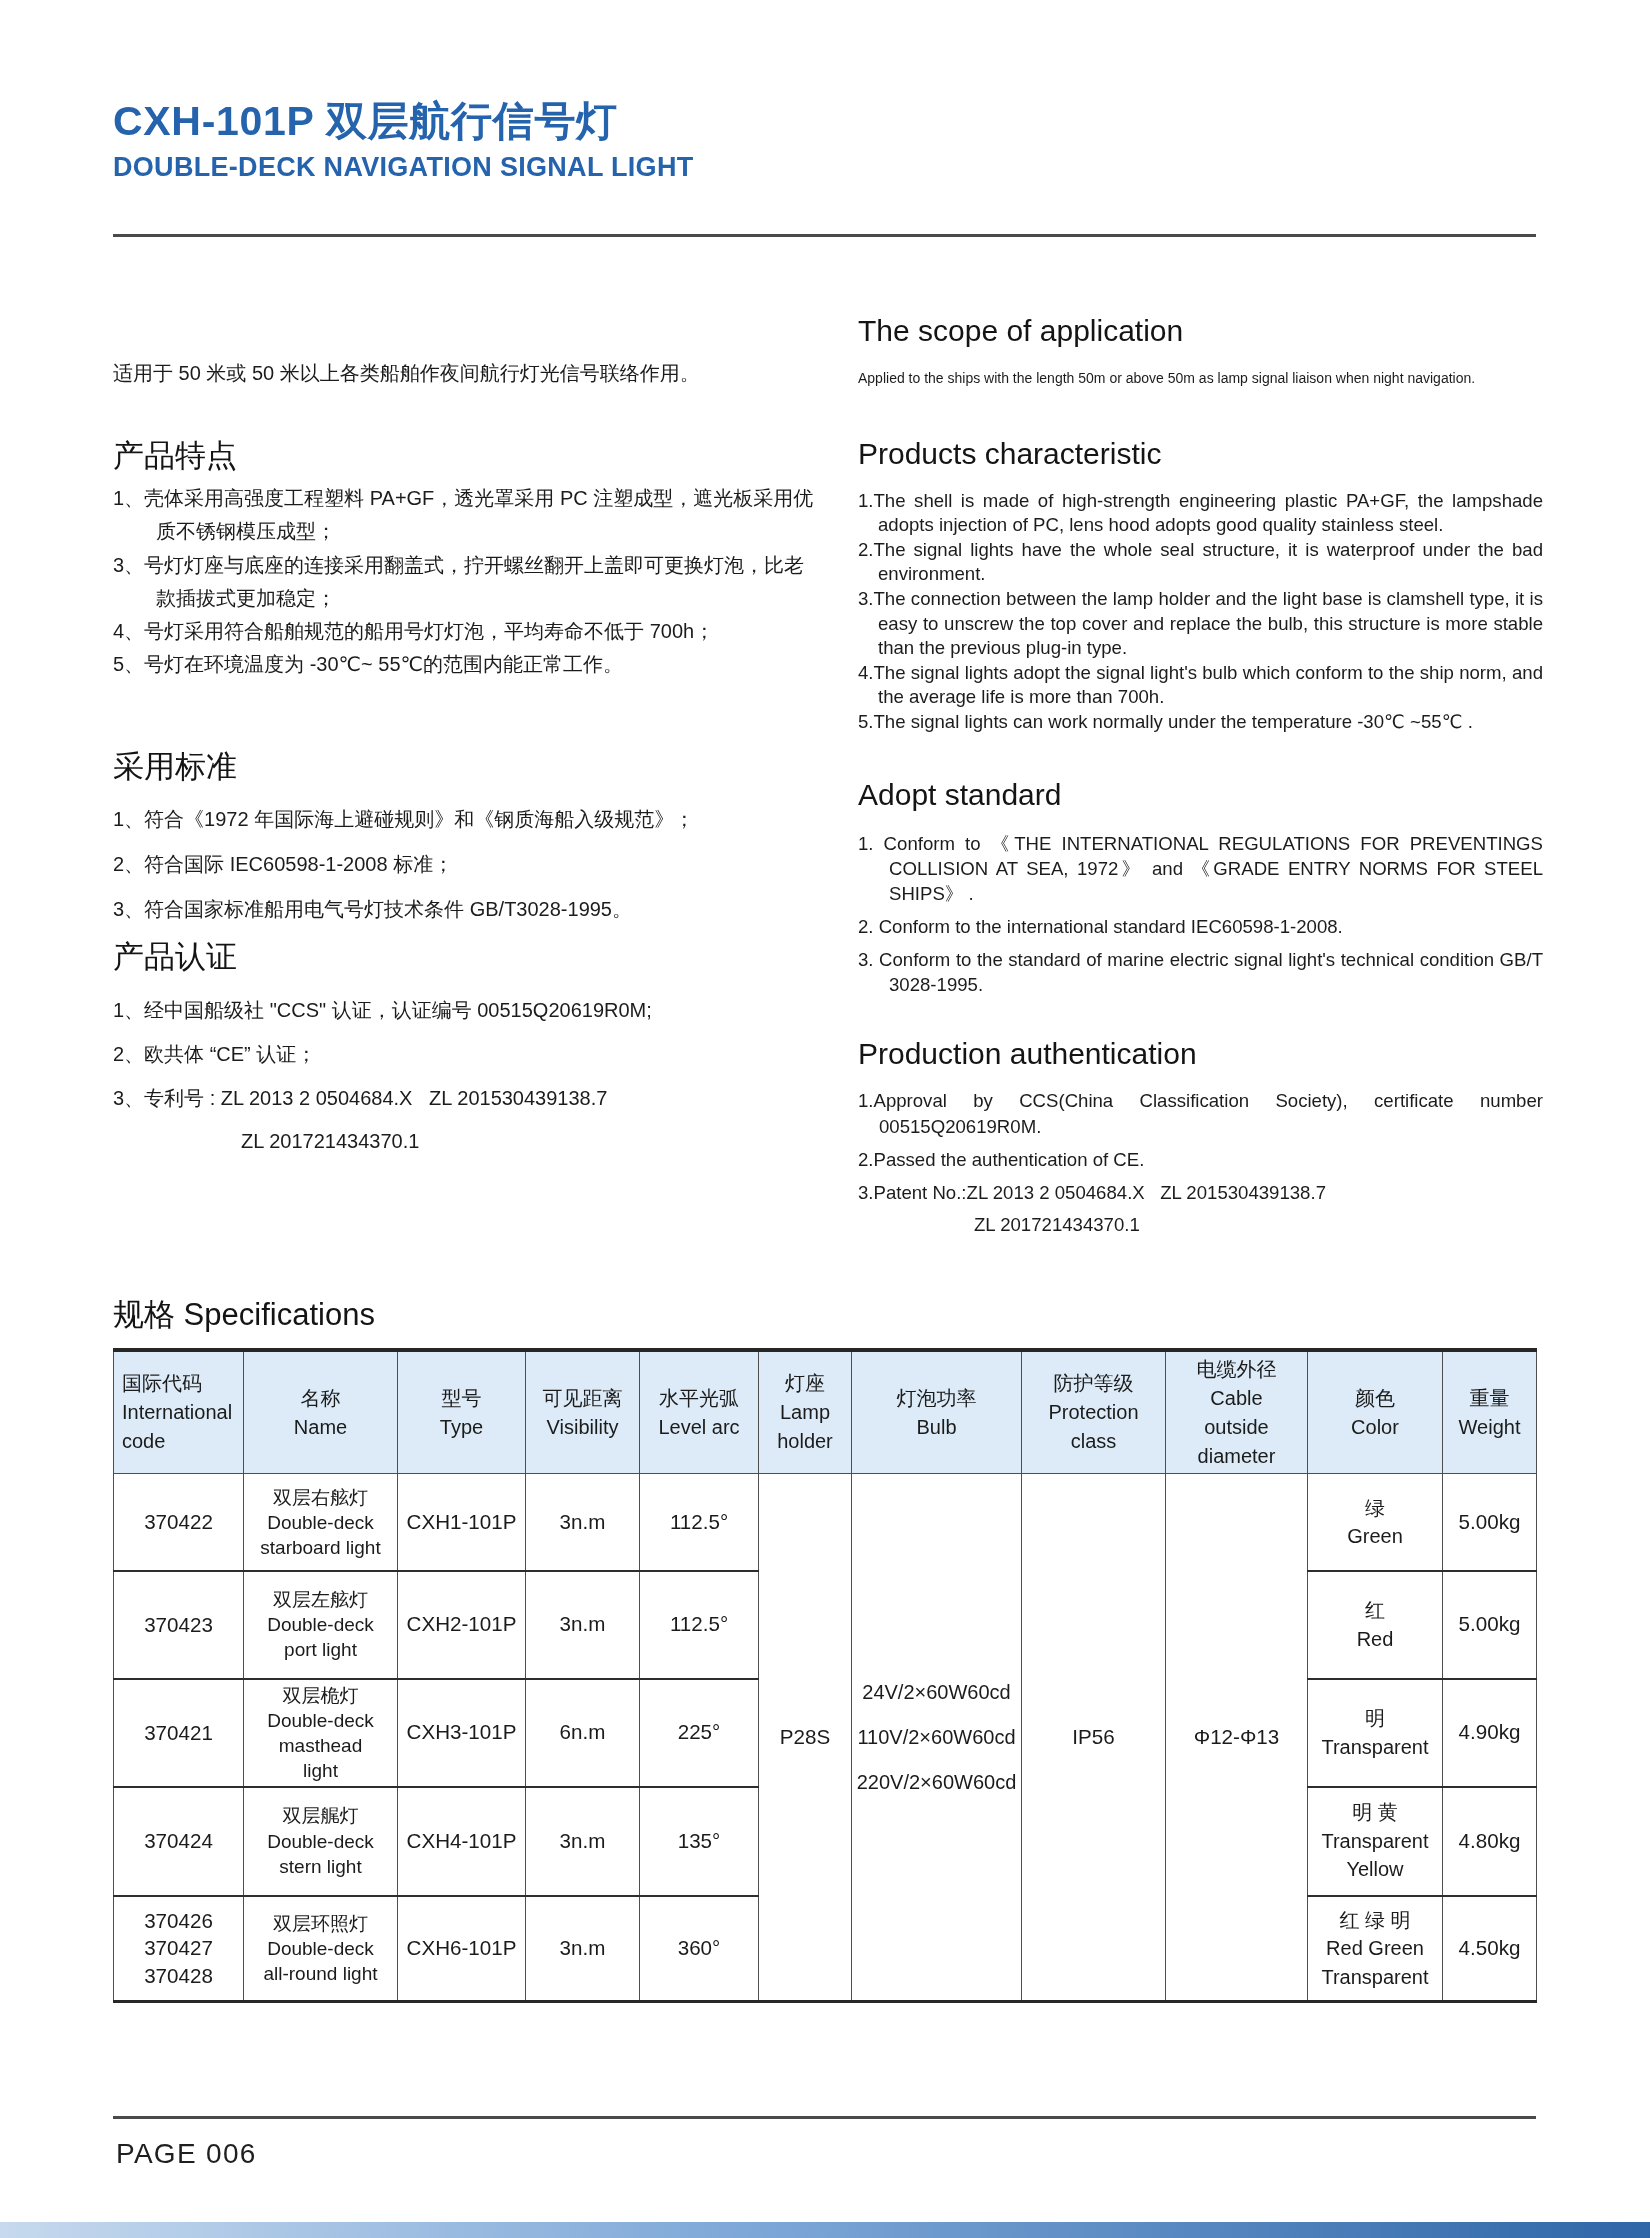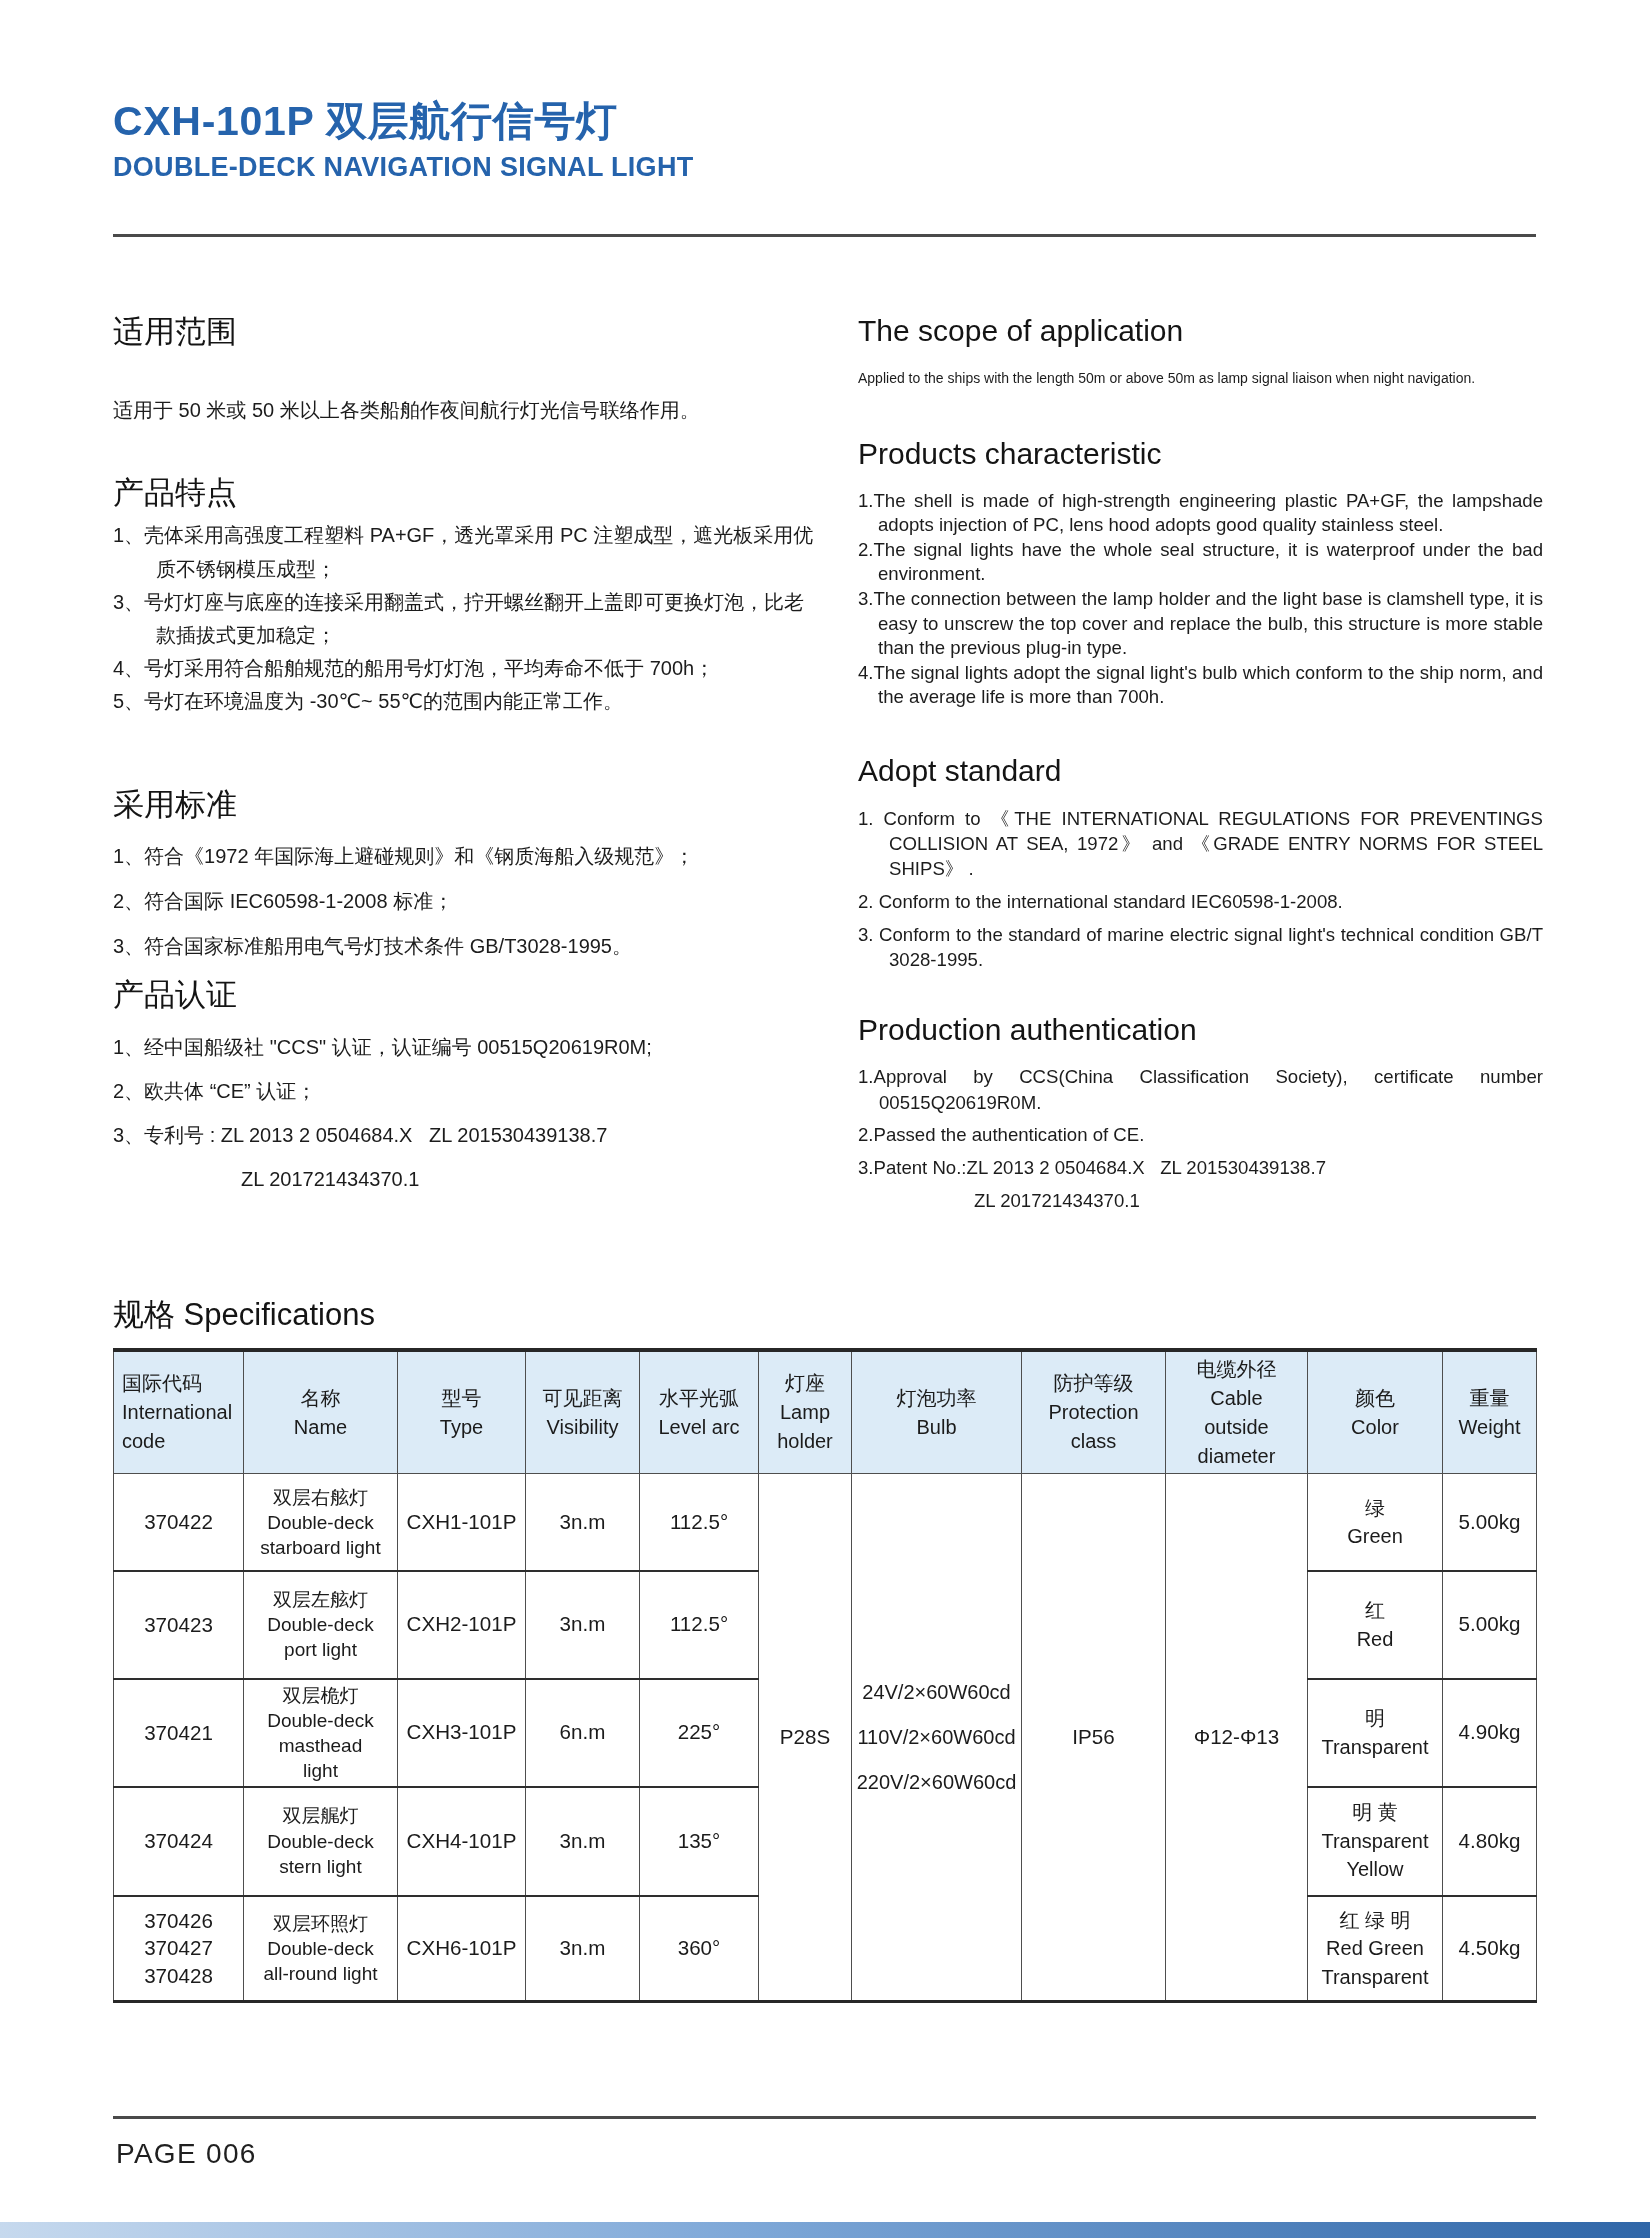--- a/index.html
+++ b/index.html
@@ -84,21 +84,20 @@
 
 <div class="page">
 
   <header class="header">
     <div class="title-cn">CXH-101P 双层航行信号灯</div>
     <div class="title-en">DOUBLE-DECK NAVIGATION SIGNAL LIGHT</div>
   </header>
   <div class="rule rule-top"></div>
 
   <section class="col col-left">
-    <h2 class="h-cn">适用范围</h2>
     <p class="body-cn">适用于 50 米或 50 米以上各类船舶作夜间航行灯光信号联络作用。</p>
 
     <h2 class="h-cn h-features">产品特点</h2>
     <div class="list-features">
       <p class="item-cn">1、壳体采用高强度工程塑料 PA+GF，透光罩采用 PC 注塑成型，遮光板采用优质不锈钢模压成型；</p>
       <p class="item-cn">3、号灯灯座与底座的连接采用翻盖式，拧开螺丝翻开上盖即可更换灯泡，比老款插拔式更加稳定；</p>
       <p class="item-cn">4、号灯采用符合船舶规范的船用号灯灯泡，平均寿命不低于 700h；</p>
       <p class="item-cn">5、号灯在环境温度为 -30℃~ 55℃的范围内能正常工作。</p>
     </div>
 
@@ -121,20 +120,21 @@
   <section class="col col-right">
     <h2 class="h-en">The scope of application</h2>
     <p class="body-en">Applied to the ships with the length 50m or above 50m as lamp signal liaison when night navigation.</p>
 
     <h2 class="h-en h-chars">Products characteristic</h2>
     <div class="list-chars">
       <p class="item-en">1.The shell is made of high-strength engineering plastic PA+GF, the lampshade adopts injection of PC, lens hood adopts good quality stainless steel.</p>
       <p class="item-en">2.The signal lights have the whole seal structure, it is waterproof under the bad environment.</p>
       <p class="item-en">3.The connection between the lamp holder and the light base is clamshell type, it is easy to unscrew the top cover and replace the bulb, this structure is more stable than the previous plug-in type.</p>
       <p class="item-en">4.The signal lights adopt the signal light's bulb which conform to the ship norm, and the average life is more than 700h.</p>
+      <p class="item-en">5.The signal lights can work normally under the temperature -30℃ ~55℃ .</p>
     </div>
 
     <h2 class="h-en h-adopt">Adopt standard</h2>
     <div class="list-adopt">
       <p class="item-en">1. Conform to 《THE INTERNATIONAL REGULATIONS FOR PREVENTINGS COLLISION AT SEA, 1972》 and 《GRADE ENTRY NORMS FOR STEEL SHIPS》 .</p>
       <p class="item-en">2. Conform to the international standard IEC60598-1-2008.</p>
       <p class="item-en">3. Conform to the standard of marine electric signal light's technical condition GB/T 3028-1995.</p>
     </div>
 
     <h2 class="h-en h-prod">Production authentication</h2>

